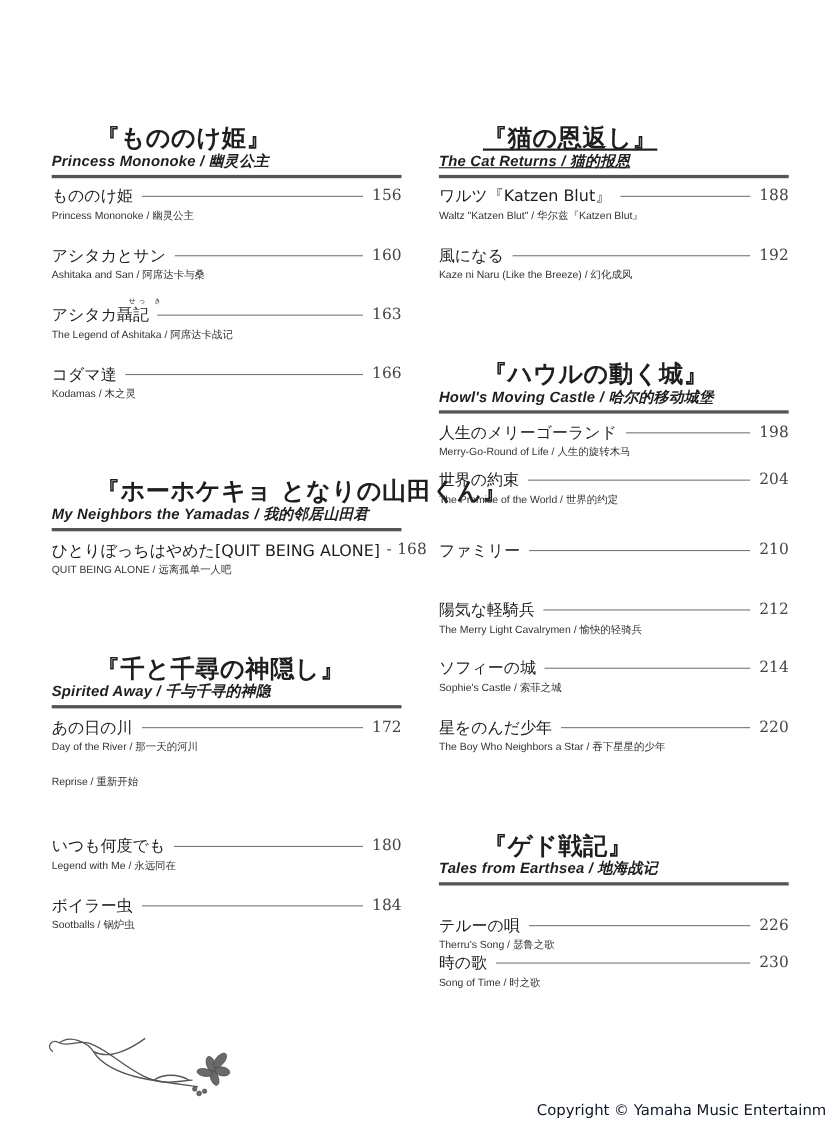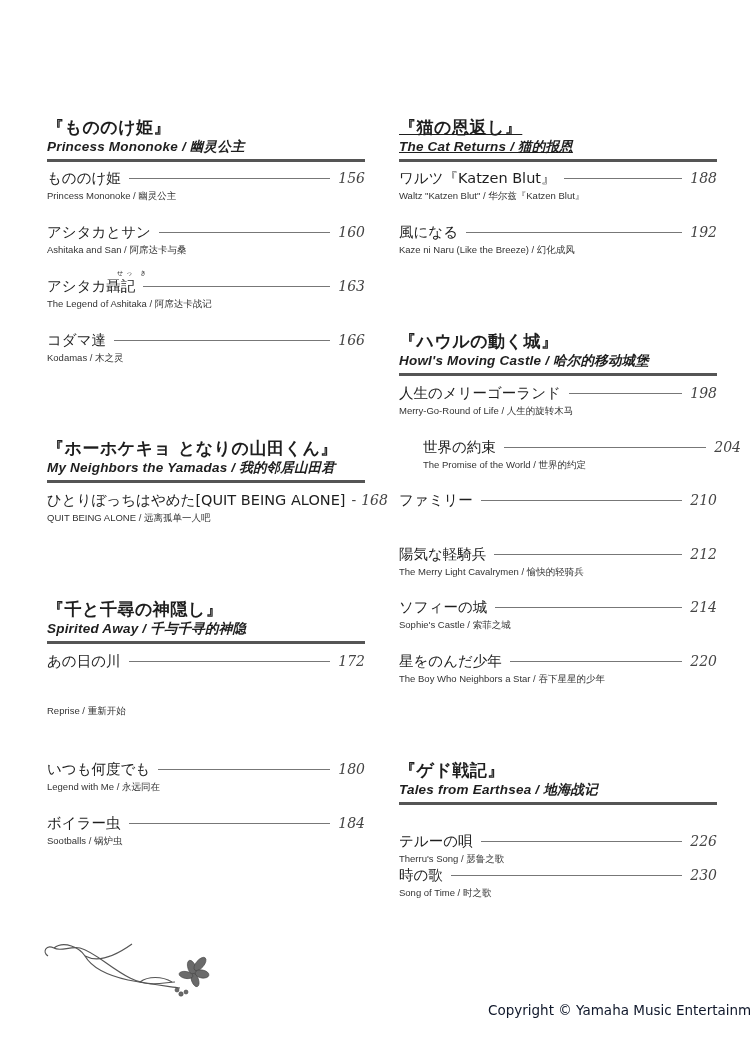--- a/index.html
+++ b/index.html
@@ -1,27 +1,27 @@
 <!DOCTYPE html>
 <html><head>
 <meta charset="utf-8">
 <style>
   html, body { margin:0; padding:0; background:#ffffff; }
   body { width:750px; height:1038px; position:relative; overflow:hidden; color:#1e1e1e;
          font-family:"DejaVu Sans", sans-serif; }
   .col { position:absolute; top:0; width:330px; }
   .section { position:absolute; left:0; width:318px; }
-  .sec-jp { font-size:17px; font-weight:bold; letter-spacing:0.5px; height:22px; line-height:22px; white-space:nowrap; }
+  .sec-jp { font-size:22px; font-weight:bold; letter-spacing:0.5px; height:22px; line-height:22px; white-space:nowrap;margin-left:40px; }
   .sec-en { font-family:"Liberation Sans", sans-serif; font-size:13.5px; font-weight:bold; font-style:italic; height:18px; line-height:18px; white-space:nowrap; letter-spacing:0.2px; }
   .sec-rule { height:3px; background:#555; margin-top:3px; }
   .entry { position:absolute; left:0; width:318px; height:40px; }
   .entry-line { display:flex; align-items:center; height:22px; }
   .entry-jp { font-size:14.5px; white-space:nowrap; }
   .entry-dash { flex:1; height:1px; background:#777; margin:0 8px; }
-  .entry-page { font-family:"DejaVu Serif", serif; font-style:italic; font-size:14px; color:#444; white-space:nowrap; }
+  .entry-page { font-family:"DejaVu Serif", serif; font-size:14px; color:#444; white-space:nowrap; }
   .entry-sub { font-family:"Liberation Sans", sans-serif; font-size:9.5px; color:#333; white-space:nowrap; margin-top:1px; }
   .ruby { position:relative; }
   .ruby-rt { position:absolute; top:-8px; left:0; font-size:6px; white-space:nowrap; letter-spacing:3px; }
   .ornament { position:absolute; left:40px; top:938px; width:175px; height:60px; }
   .copyright { position:absolute; left:488px; top:1002px; font-family:"DejaVu Sans", sans-serif; font-size:13.5px; color:#0f172a; white-space:nowrap; }
 </style>
 </head>
 <body>
 
 <div class="col" style="left:47px;">
@@ -82,20 +82,21 @@
     <div class="sec-jp">『千と千尋の神隠し』</div>
     <div class="sec-en">Spirited Away / 千与千寻的神隐</div>
     <div class="sec-rule"></div>
   </div>
   <div class="entry" style="top:650px;">
     <div class="entry-line">
         <span class="entry-jp">あの日の川</span>
         <span class="entry-dash"></span>
         <span class="entry-page">172</span>
       </div>
+    <div class="entry-sub">Day of the River / 那一天的河川</div>
   </div>
   <div class="entry" style="top:704px;">
     <div class="entry-sub">Reprise / 重新开始</div>
   </div>
   <div class="entry" style="top:758px;">
     <div class="entry-line">
         <span class="entry-jp">いつも何度でも</span>
         <span class="entry-dash"></span>
         <span class="entry-page">180</span>
       </div>
@@ -141,21 +142,21 @@
     <div class="sec-rule"></div>
   </div>
   <div class="entry" style="top:382px;">
     <div class="entry-line">
         <span class="entry-jp">人生のメリーゴーランド</span>
         <span class="entry-dash"></span>
         <span class="entry-page">198</span>
       </div>
     <div class="entry-sub">Merry-Go-Round of Life / 人生的旋转木马</div>
   </div>
-  <div class="entry" style="top:436px;margin-left:24px;">
+  <div class="entry" style="top:425px;">
     <div class="entry-line">
         <span class="entry-jp">世界の約束</span>
         <span class="entry-dash"></span>
         <span class="entry-page">204</span>
       </div>
     <div class="entry-sub">The Promise of the World / 世界的约定</div>
   </div>
   <div class="entry" style="top:489px;">
     <div class="entry-line">
         <span class="entry-jp">ファミリー</span>

